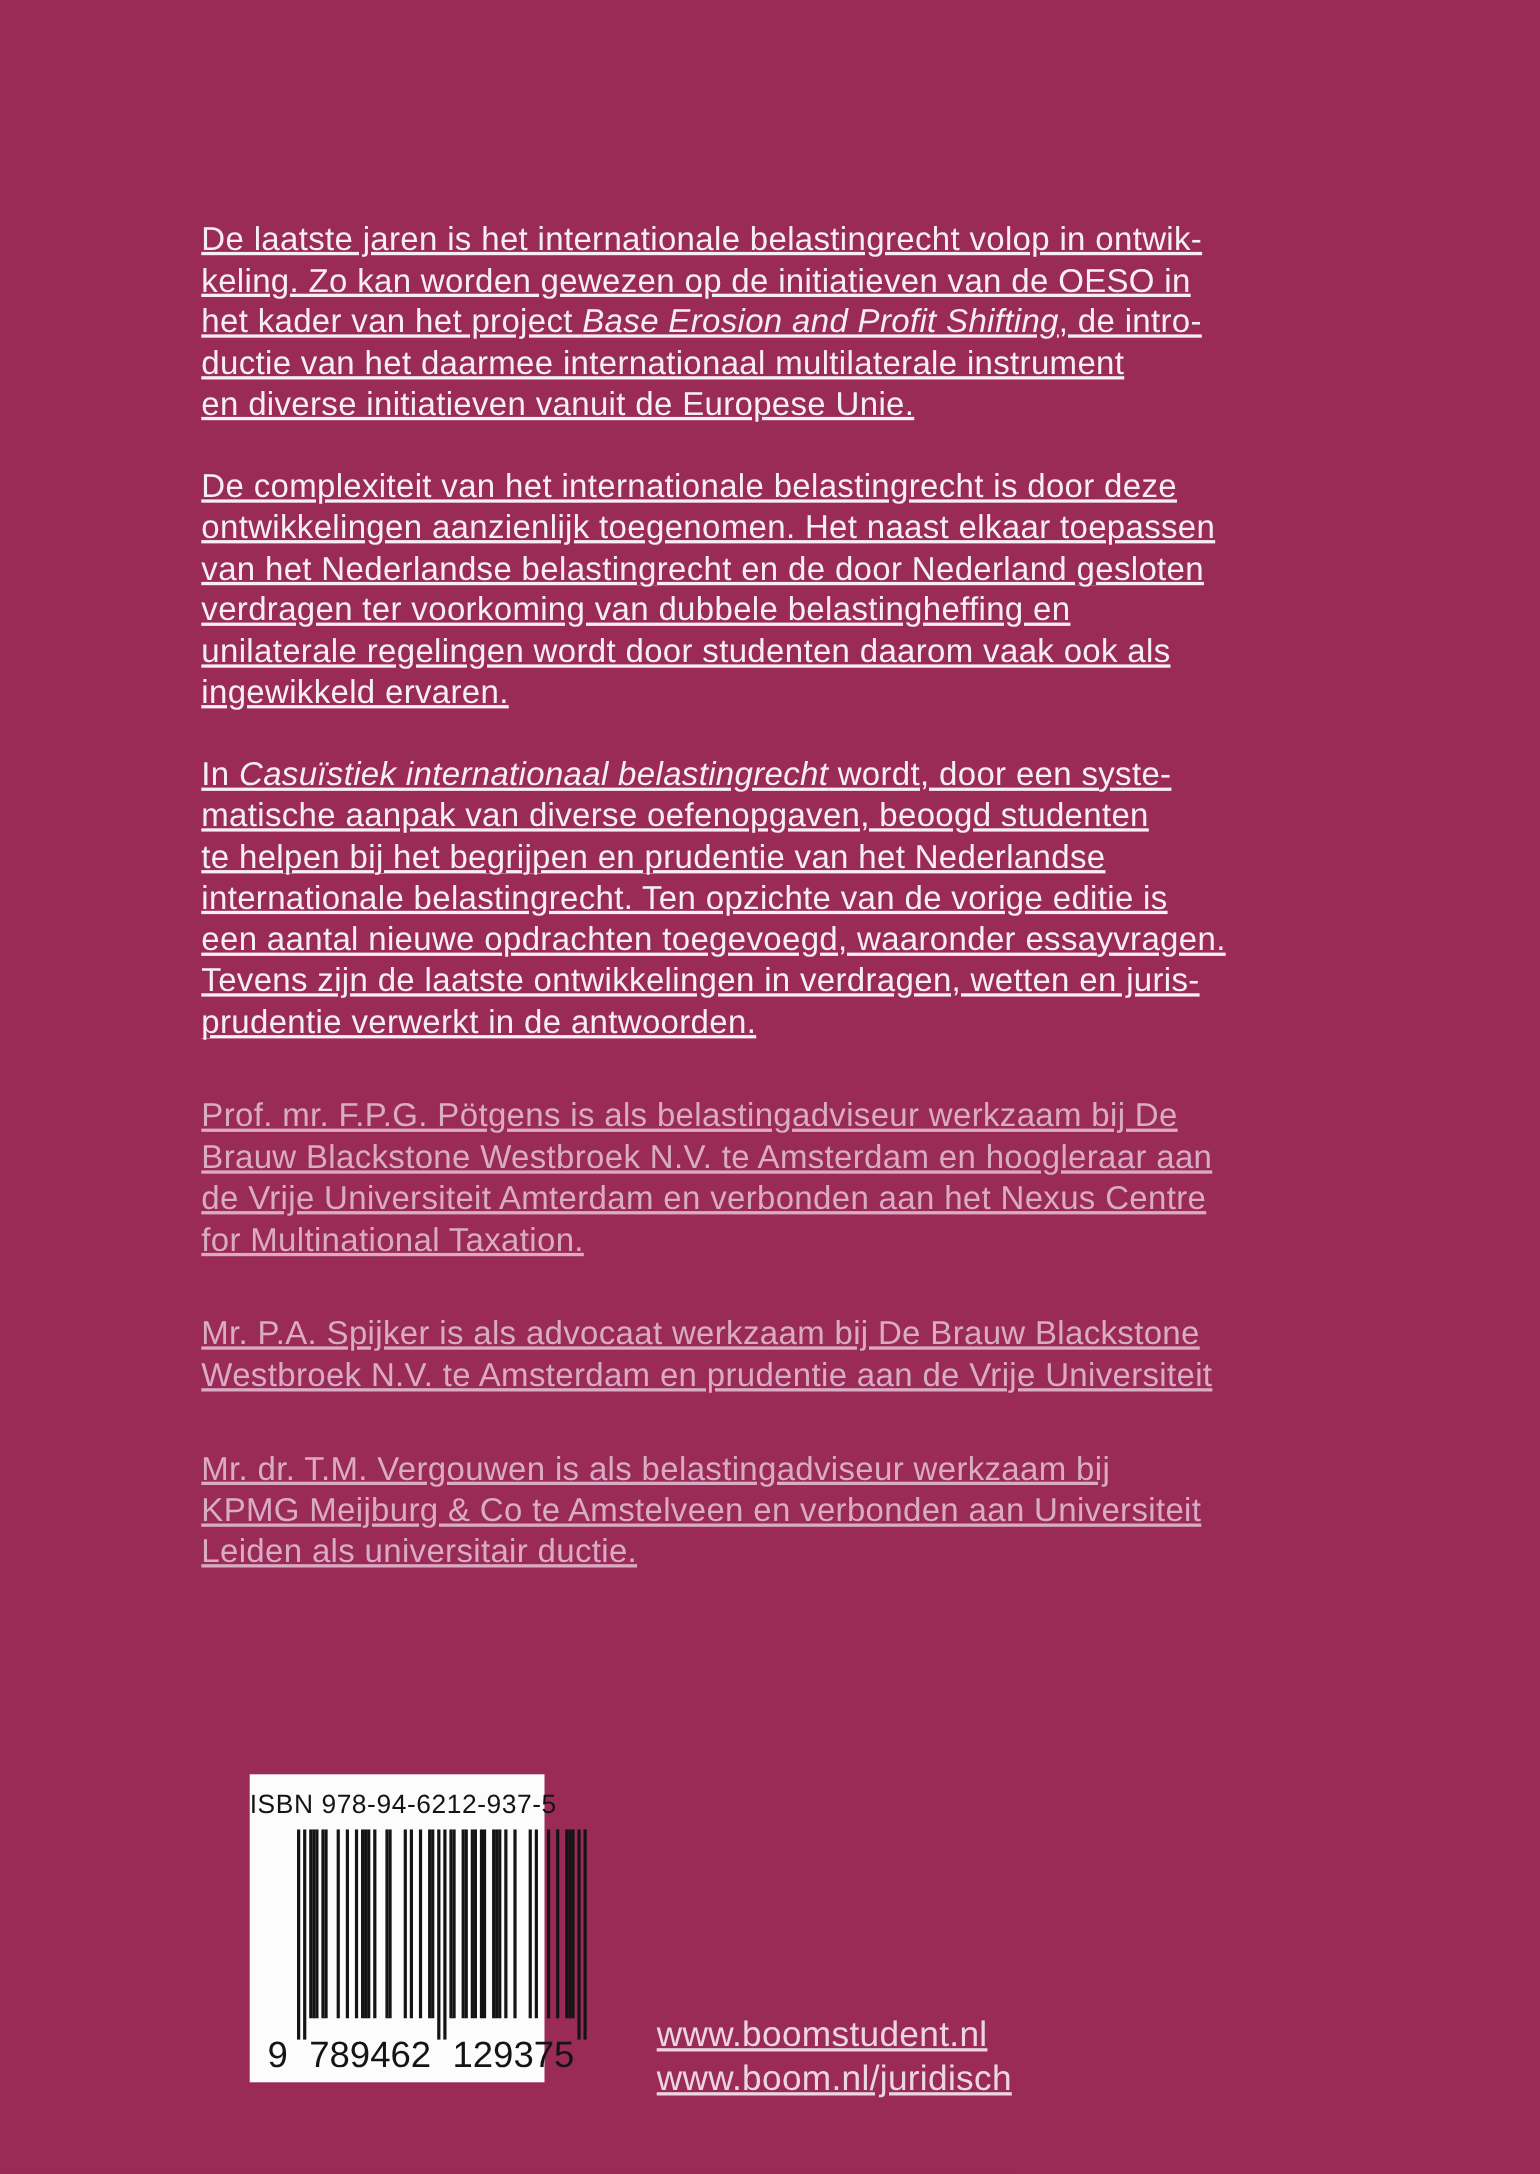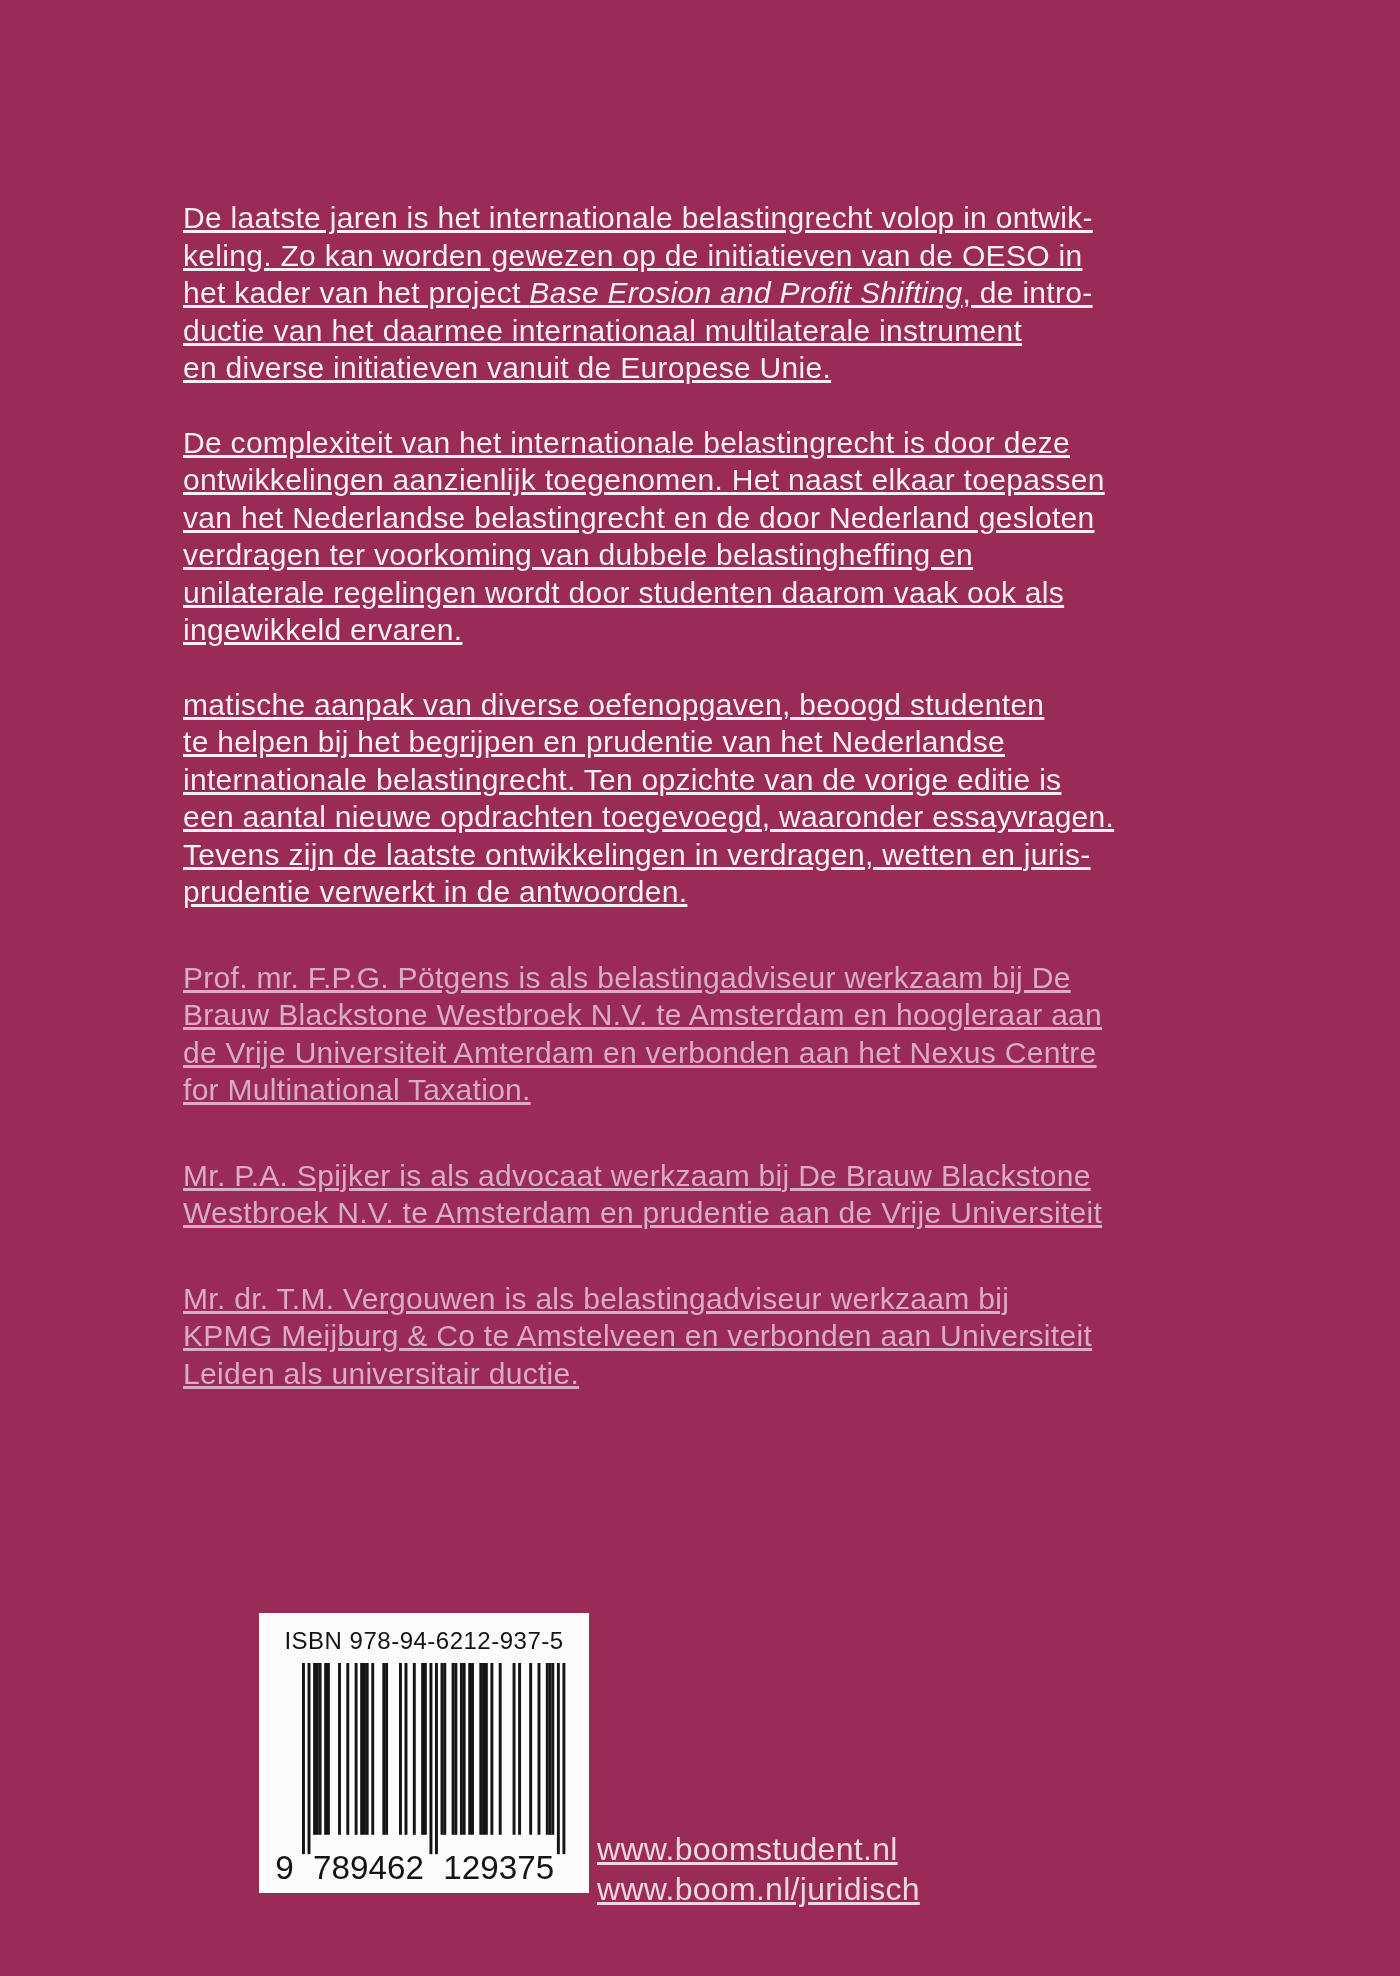--- a/index.html
+++ b/index.html
@@ -27,24 +27,23 @@
   .para { margin: 0 0 37px 0; }
   .para.bio { color: var(--bio-text, #d9abc5); margin-top: 48px; }
   .line { display: block; white-space: nowrap; text-decoration: underline; }
   em { font-style: italic; }
 
   
   .isbn-box {
     position: absolute;
     left: 227px;
     top: 1613px;
-    width: 330px;
+    width: 268px;
     height: 280px;
     background: var(--barcode-bg, #fcfcfc);
-    margin-left: 32px;
   }
   .isbn-label {
     position: absolute;
     top: 14px;
     left: 0;
     right: 0;
     text-align: center;
     color: var(--barcode-ink, #141414);
     font-size: 24px;
     letter-spacing: 0.5px;
@@ -86,20 +85,21 @@
       </p>
       <p class="para synopsis">
         <span class="line"><span>De complexiteit van het internationale belastingrecht is door deze</span></span>
         <span class="line"><span>ontwikkelingen aanzienlijk toegenomen. Het naast elkaar toepassen</span></span>
         <span class="line"><span>van het Nederlandse belastingrecht en de door Nederland gesloten</span></span>
         <span class="line"><span>verdragen ter voorkoming van dubbele belastingheffing en</span></span>
         <span class="line"><span>unilaterale regelingen wordt door studenten daarom vaak ook als</span></span>
         <span class="line"><span>ingewikkeld ervaren.</span></span>
       </p>
       <p class="para synopsis">
+        <span class="line"><span>In </span><em>Casuïstiek internationaal belastingrecht</em><span> wordt, door een syste-</span></span>
         <span class="line"><span>matische aanpak van diverse oefenopgaven, beoogd studenten</span></span>
         <span class="line"><span>te helpen bij het begrijpen en prudentie van het Nederlandse</span></span>
         <span class="line"><span>internationale belastingrecht. Ten opzichte van de vorige editie is</span></span>
         <span class="line"><span>een aantal nieuwe opdrachten toegevoegd, waaronder essayvragen.</span></span>
         <span class="line"><span>Tevens zijn de laatste ontwikkelingen in verdragen, wetten en juris-</span></span>
         <span class="line"><span>prudentie verwerkt in de antwoorden.</span></span>
       </p>
       <p class="para bio">
         <span class="line"><span>Prof. mr. F.P.G. Pötgens is als belastingadviseur werkzaam bij De</span></span>
         <span class="line"><span>Brauw Blackstone Westbroek N.V. te Amsterdam en hoogleraar aan</span></span>

